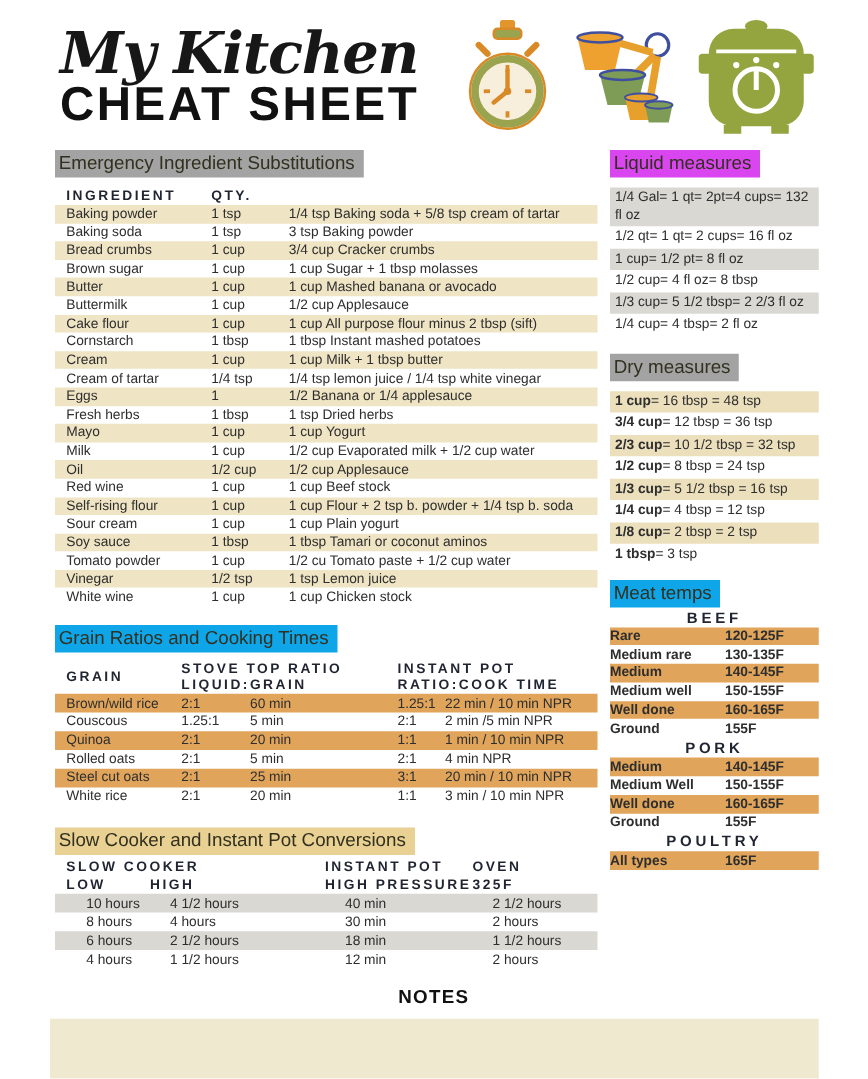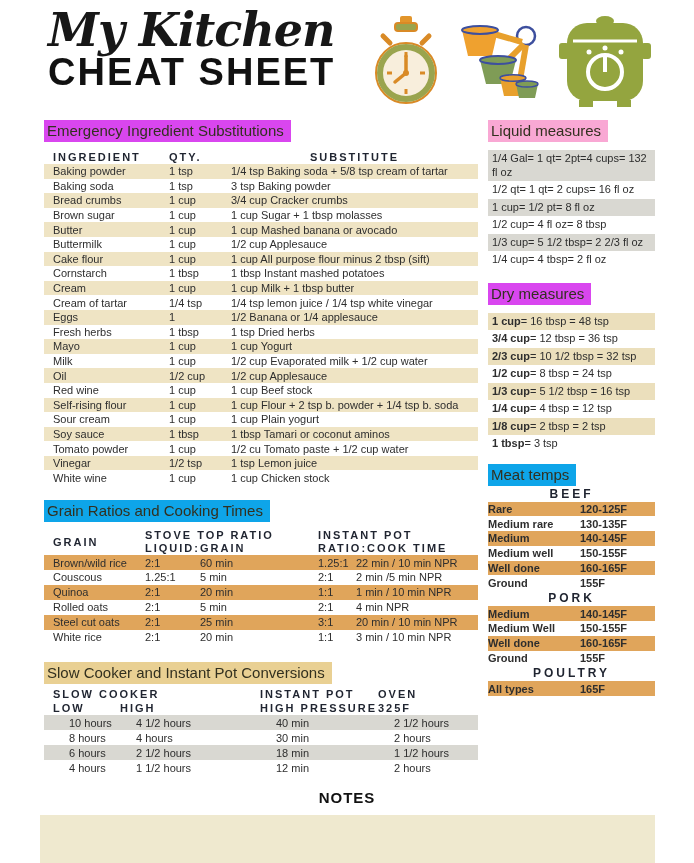--- a/index.html
+++ b/index.html
@@ -1,32 +1,32 @@
 <!DOCTYPE html>
 <html><head>
 <meta charset="utf-8">
 <style>
   html,body{margin:0;padding:0;background:#fff;}
   .page{position:relative;width:694px;height:863px;background:#fff;overflow:hidden;
         font-family:"Liberation Sans",sans-serif;color:#2e2e2e;}
   
-  .header{display:flex;align-items:flex-start;padding:6px 28px 0 48px;height:108px;}
+  .header{display:flex;align-items:center;padding:6px 28px 0 48px;height:108px;}
   .titles{width:312px;}
   .script-title{font-family:"DejaVu Serif",serif;font-style:italic;font-weight:bold;
                 font-size:46px;line-height:48px;color:#171717;letter-spacing:-1px;white-space:nowrap;}
   .caps-title{font-weight:bold;font-size:38px;line-height:36px;letter-spacing:2px;color:#111;white-space:nowrap;}
   .hdr-icons{display:flex;align-items:center;gap:16px;margin-left:14px;margin-top:6px;}
   
   .columns{display:flex;gap:10px;padding:6px 39px 0 44px;}
   .left-col{width:434px;}
   .right-col{width:167px;}
   .sec-head{display:inline-block;padding:2px 7px 3px 3px;font-size:15px;font-weight:500;color:#32301f;}
-  .bg-orange{background:#d946ef;}
+  .bg-orange{background:#a3a3a3;}
   .bg-olive{background:#0ea5e9;}
-  .bg-khaki{background:#f9a8d4;}
+  .bg-khaki{background:#d946ef;}
   .bg-wheat{background:#E9D093;}
   
   .sub-table{margin-top:7px;}
   .sub-hrow,.sub-row{display:grid;grid-template-columns:116px 62px 1fr;padding-left:9px;align-items:center;}
   .sub-hrow{height:15px;font-size:11px;font-weight:bold;letter-spacing:2px;color:#1f2430;}
   .sub-hrow .h-sub{text-align:center;}
   .sub-row{height:14.6px;font-size:11px;}
   .sub-row:nth-child(odd){background:#EFE4C4;}
   .sub-row span{white-space:nowrap;overflow:hidden;}
   
@@ -128,21 +128,20 @@
 
   <div class="columns">
 
     <div class="left-col">
 
       <div class="sec-head bg-orange">Emergency Ingredient Substitutions</div>
       <div class="sub-table">
         <div class="sub-hrow">
           <span>INGREDIENT</span>
           <span>QTY.</span>
-          <span class="h-sub">SUBSTITUTE</span>
         </div>
         <div>
           <div class="sub-row">
               <span>Baking powder</span>
               <span>1 tsp</span>
               <span>1/4 tsp  Baking soda + 5/8 tsp cream of tartar</span>
             </div>
           <div class="sub-row">
               <span>Baking soda</span>
               <span>1 tsp</span>

